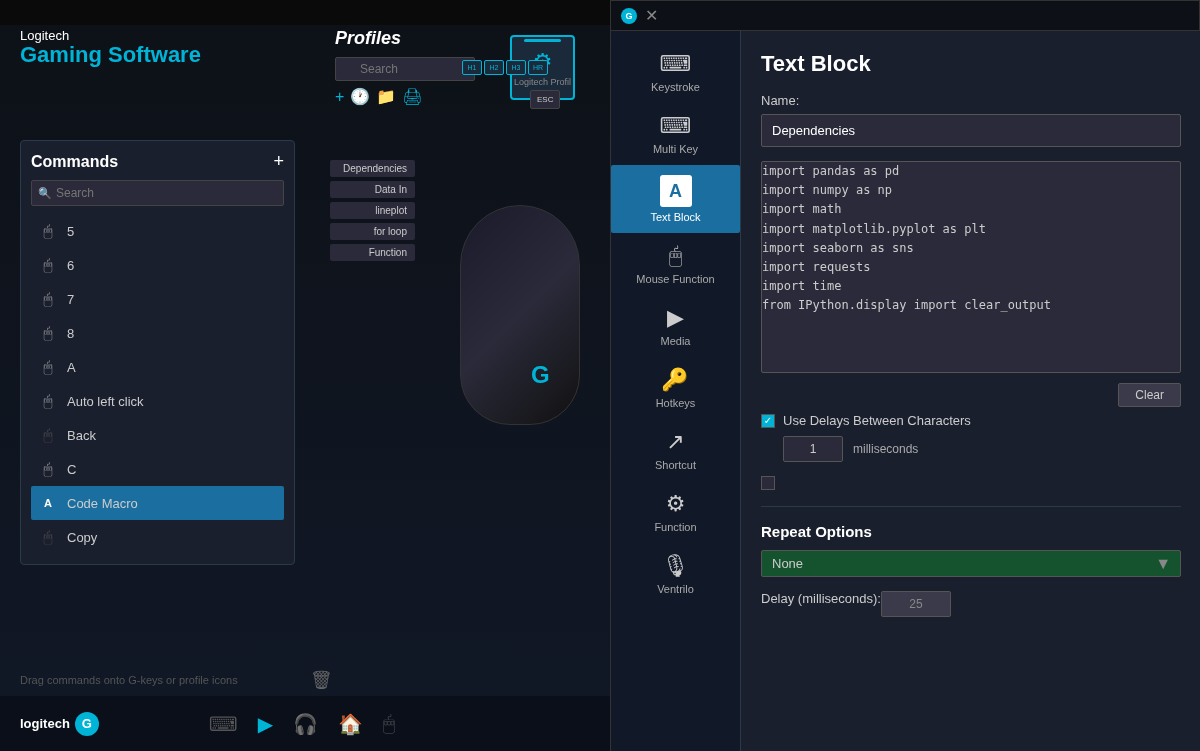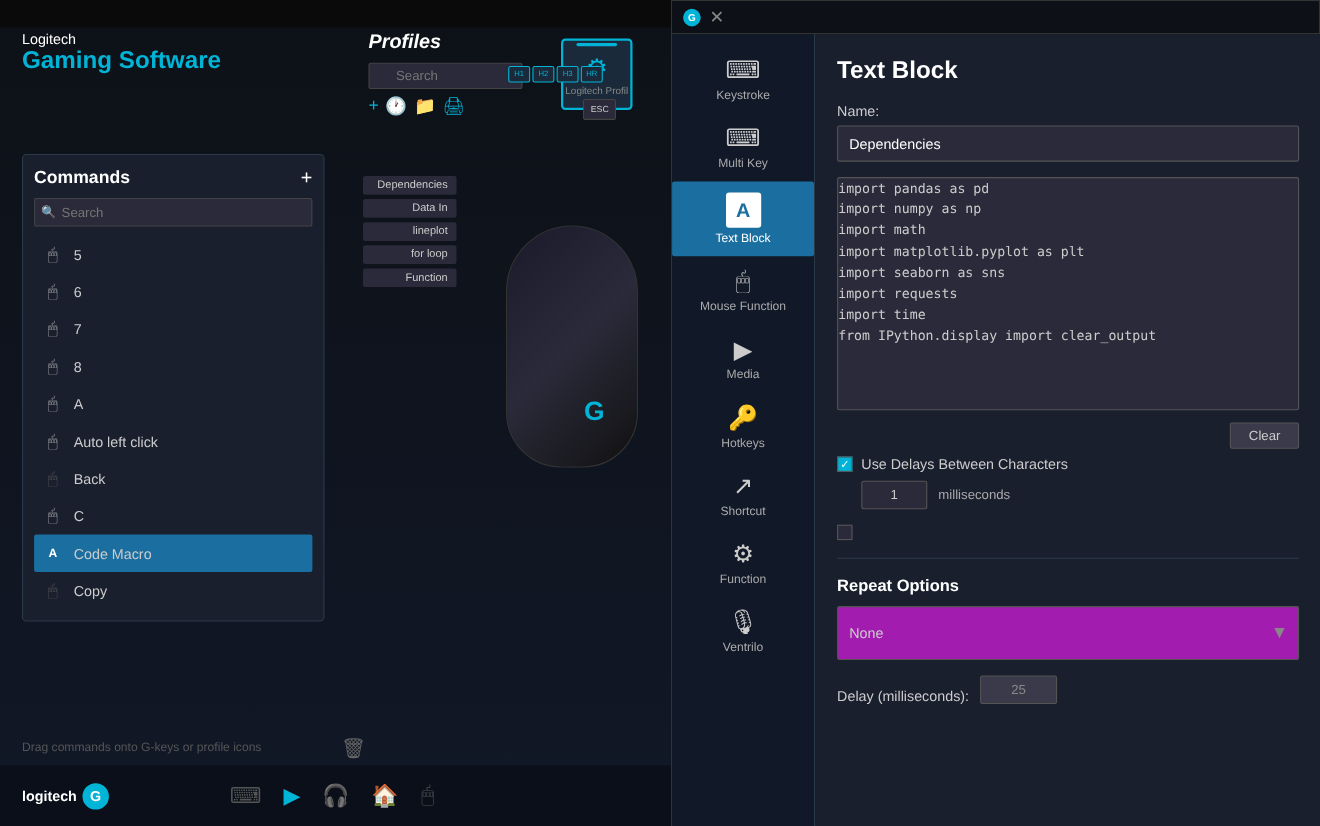--- a/index.html
+++ b/index.html
@@ -513,42 +513,41 @@
       font-size: 15px;
       font-weight: bold;
       margin-bottom: 10px;
     }
     .select-wrap {
       position: relative;
       margin-bottom: 14px;
     }
     .form-select {
       width: 100%;
-      background: #a21caf;
+      background: #14532d;
       border: 1px solid #555;
       color: #ccc;
-      padding: 16px 10px;
+      padding: 5px 10px;
       font-size: 13px;
       border-radius: 2px;
       appearance: none;
       cursor: pointer;
       outline: none;
     }
     .select-arrow {
       position: absolute;
       right: 10px;
       top: 50%;
       transform: translateY(-50%);
       color: #888;
       pointer-events: none;
     }
     .delay-row {
       display: flex;
-      align-items: flex-end;
-      gap: 10px;
+      align-items: flex-start;
     }
     .delay-label {
       color: #cccccc;
       font-size: 13px;
     }
     .delay-input {
       width: 70px;
       background: #3a3a4a;
       border: 1px solid #555;
       color: #888;

